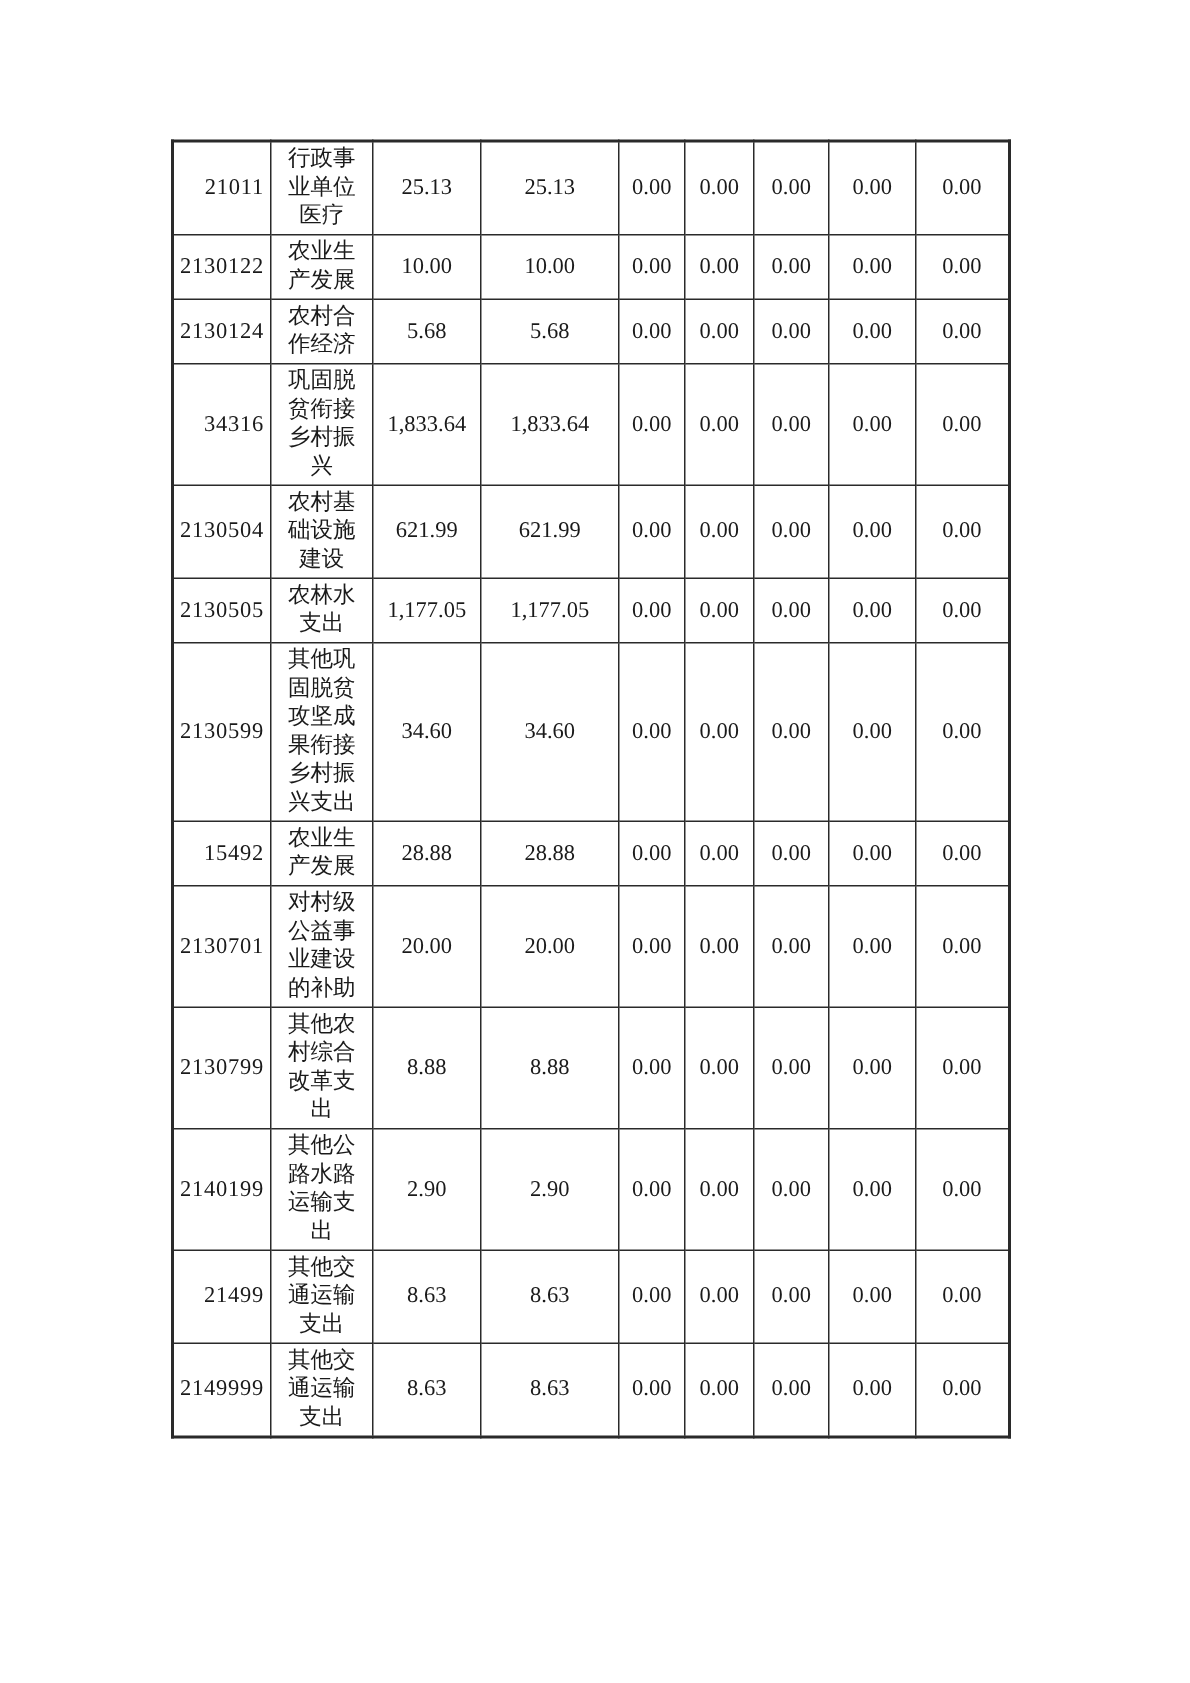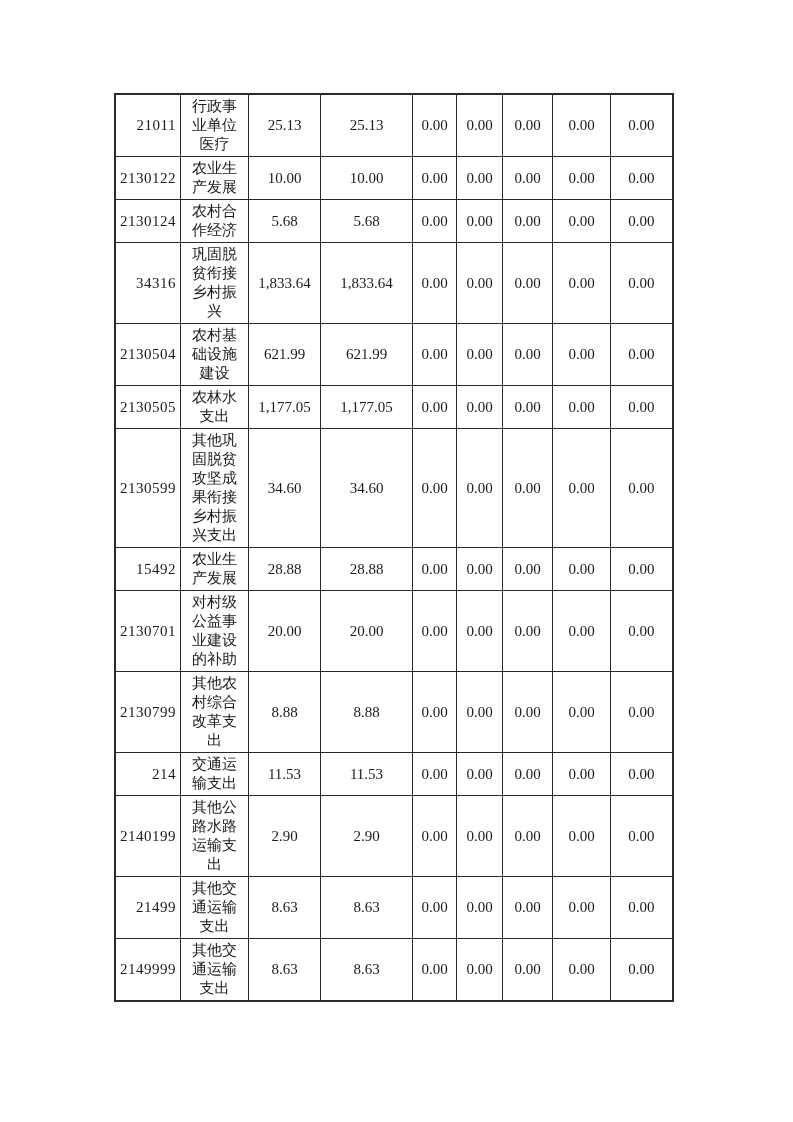--- a/index.html
+++ b/index.html
@@ -185,31 +185,20 @@
           <td class="desc">其他农村综合改革支出</td>
           <td class="num">8.88</td>
           <td class="num">8.88</td>
           <td class="num">0.00</td>
           <td class="num">0.00</td>
           <td class="num">0.00</td>
           <td class="num">0.00</td>
           <td class="num">0.00</td>
         </tr>
         <tr>
-          <td class="code">214</td>
-          <td class="desc">交通运输支出</td>
-          <td class="num">11.53</td>
-          <td class="num">11.53</td>
-          <td class="num">0.00</td>
-          <td class="num">0.00</td>
-          <td class="num">0.00</td>
-          <td class="num">0.00</td>
-          <td class="num">0.00</td>
-        </tr>
-        <tr>
           <td class="code">2140199</td>
           <td class="desc">其他公路水路运输支出</td>
           <td class="num">2.90</td>
           <td class="num">2.90</td>
           <td class="num">0.00</td>
           <td class="num">0.00</td>
           <td class="num">0.00</td>
           <td class="num">0.00</td>
           <td class="num">0.00</td>
         </tr>

